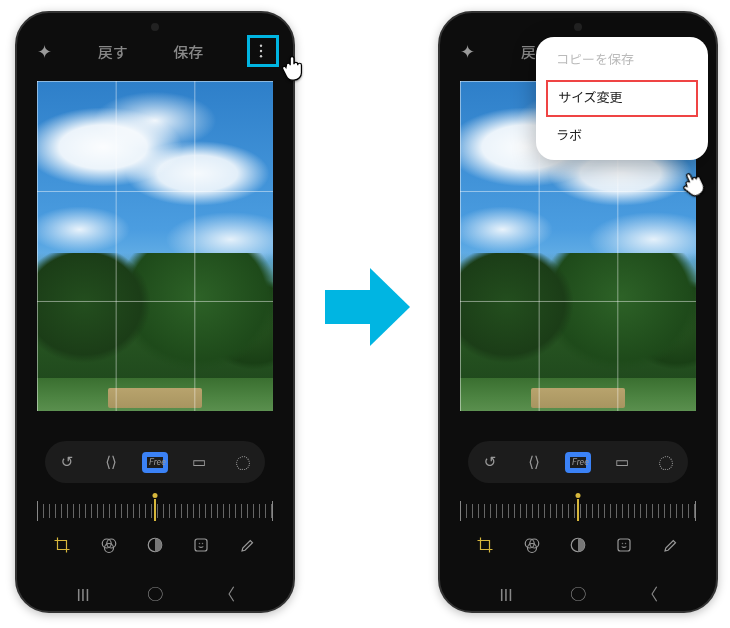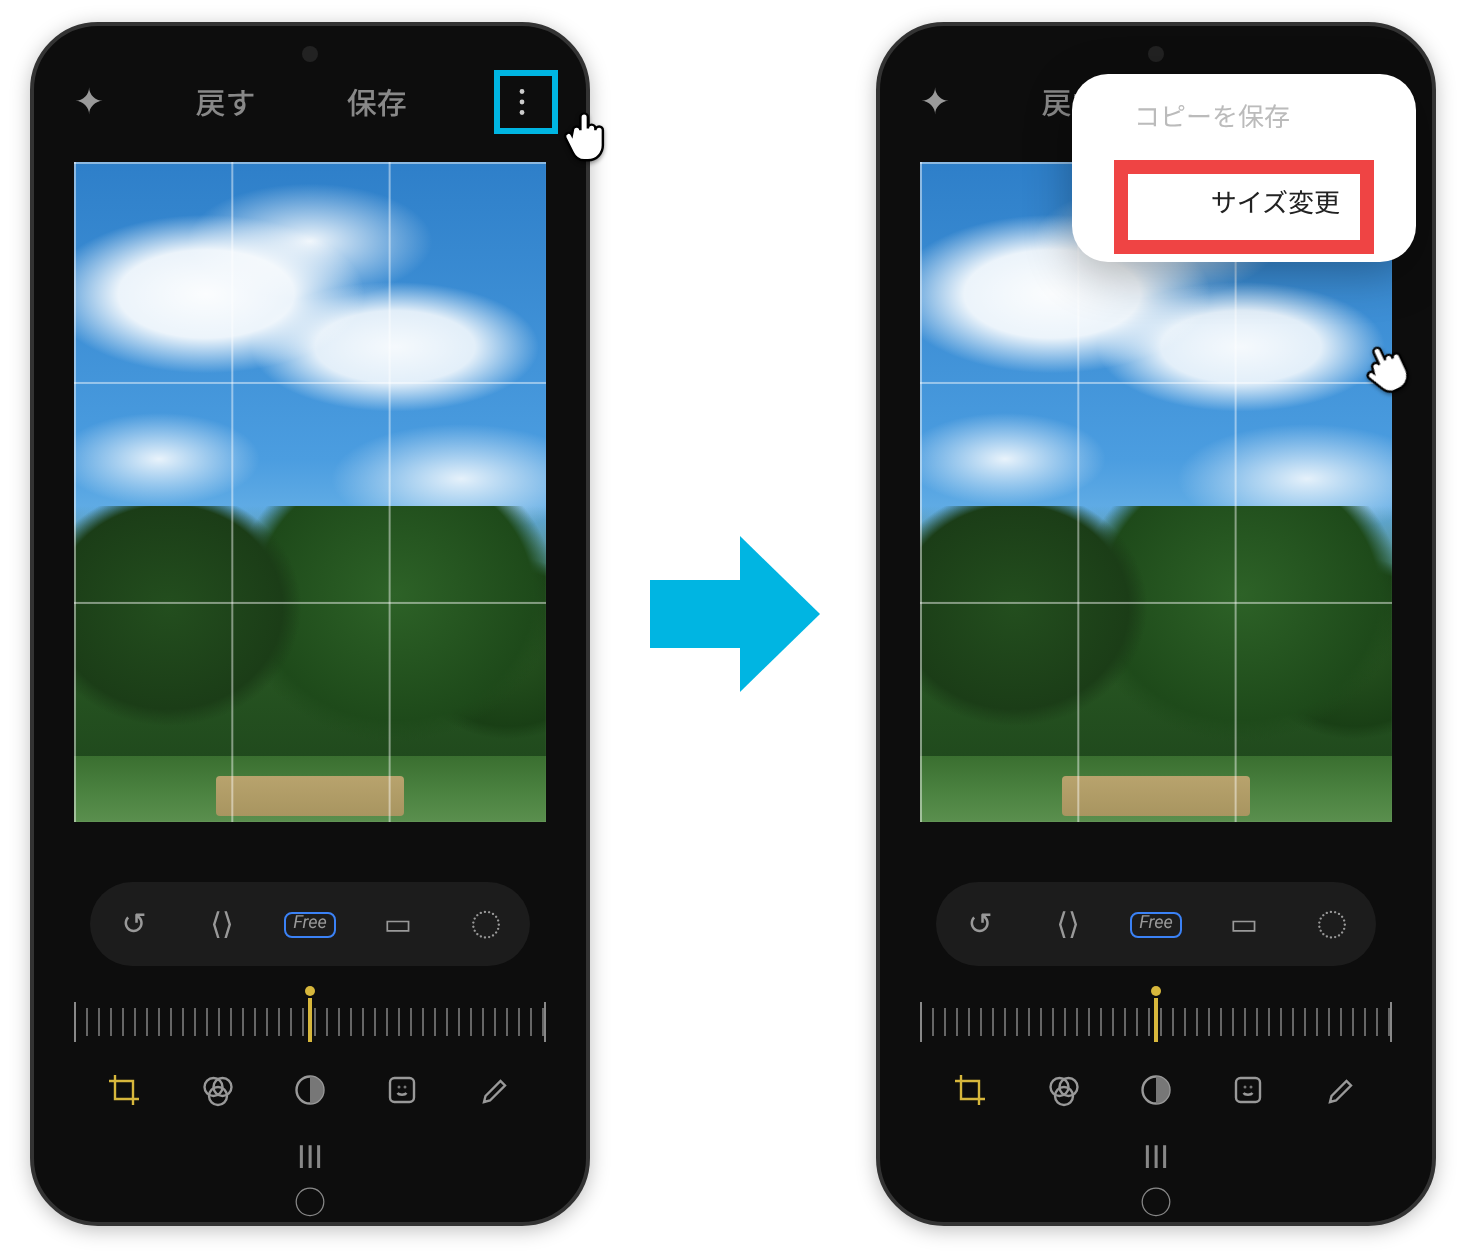--- a/index.html
+++ b/index.html
@@ -100,21 +100,21 @@
 
   .tool-row {
     margin: 30px 28px 0 28px;
     height:42px;
     background:#1c1c1c;
     border-radius:22px;
     display:flex; align-items:center; justify-content:space-around;
     color:#999; font-size:14px;
   }
   .tool-row .tool { width:26px; text-align:center; font-size:15px; }
-  .tool.free { font-size:9px; font-style:italic; border:1px solid #3b82f6; border-radius:4px; padding:1px 2px; line-height:1; }
+  .tool.free { font-size:9px; font-style:italic; border:5px solid #3b82f6; border-radius:4px; padding:1px 2px; line-height:1; }
 
   .ruler {
     margin: 14px 20px 0 20px;
     height:28px;
     position:relative;
     display:flex; align-items:center; justify-content:center;
   }
   .ruler .ticks {
     position:absolute; inset:0;
     background-image: repeating-linear-gradient(to right,
@@ -143,24 +143,23 @@
     display:flex; justify-content:space-around; align-items:center;
     padding: 10px 22px;
     color:#777; font-size:18px;
   }
   .bottom-toolbar .bicon { width:24px; height:24px; display:flex; align-items:center; justify-content:center; }
   .bottom-toolbar .bicon.active { color:#d7b73c; }
 
   .navbar {
     position:absolute; left:0; right:0; bottom:0;
     height:42px;
-    display:flex; justify-content:space-around; align-items:center;
+    display:flex; justify-content:space-around; align-items:flex-end;
     color:#888; font-size:16px;
     padding: 0 30px 6px 30px;
-    flex-direction: column;
   }
   .navbar .nb { width:24px; text-align:center; }
 
   .arrow {
     position:absolute;
     left: 325px; top: 268px;
     width: 85px; height: 78px;
     display:flex; align-items:center;
   }
   .arrow .shaft {
@@ -183,34 +182,33 @@
 
   .menu-popup {
     position:absolute;
     top: 24px; right: 8px;
     width: 172px;
     background:#fff;
     border-radius:18px;
     box-shadow: 0 6px 24px rgba(0,0,0,.3);
     overflow:hidden;
     z-index:5;
-    padding: 4px 15px;
+    padding: 4px 4px;
   }
   .menu-item {
     padding: 11px 16px;
     font-size:13px;
     color:#222;
     line-height:1.3;
   }
   .menu-item.disabled { color:#bbb; }
   .menu-item.highlight {
     margin: 0 6px;
-    border:7px solid #ef4444;
+    border:2px solid #ef4444;
     padding: 8px 10px;
-    text-align: right;
   }
 
   svg.icon { width:18px; height:18px; stroke:#999; fill:none; stroke-width:1.6; }
   .bicon.active svg.icon { stroke:#d7b73c; }
 </style>
 </head>
 <body>
 
 <div class="stage">
 
@@ -305,20 +303,21 @@
     <div class="topbar">
       <span class="sparkle">✦</span>
       <span>戻す</span>
       <span style="visibility:hidden">保存</span>
       <span class="more" style="visibility:hidden">⋮</span>
     </div>
 
     <div class="menu-popup">
       <div class="menu-item disabled">コピーを保存</div>
       <div class="menu-item highlight">サイズ変更</div>
+      <div class="menu-item">ラボ</div>
     </div>
 
     <div class="photo-area">
       <div class="sky"></div>
       <div class="trees"></div>
       <div class="ground"></div>
       <div class="path"></div>
       <div class="grid-overlay"></div>
     </div>
 

